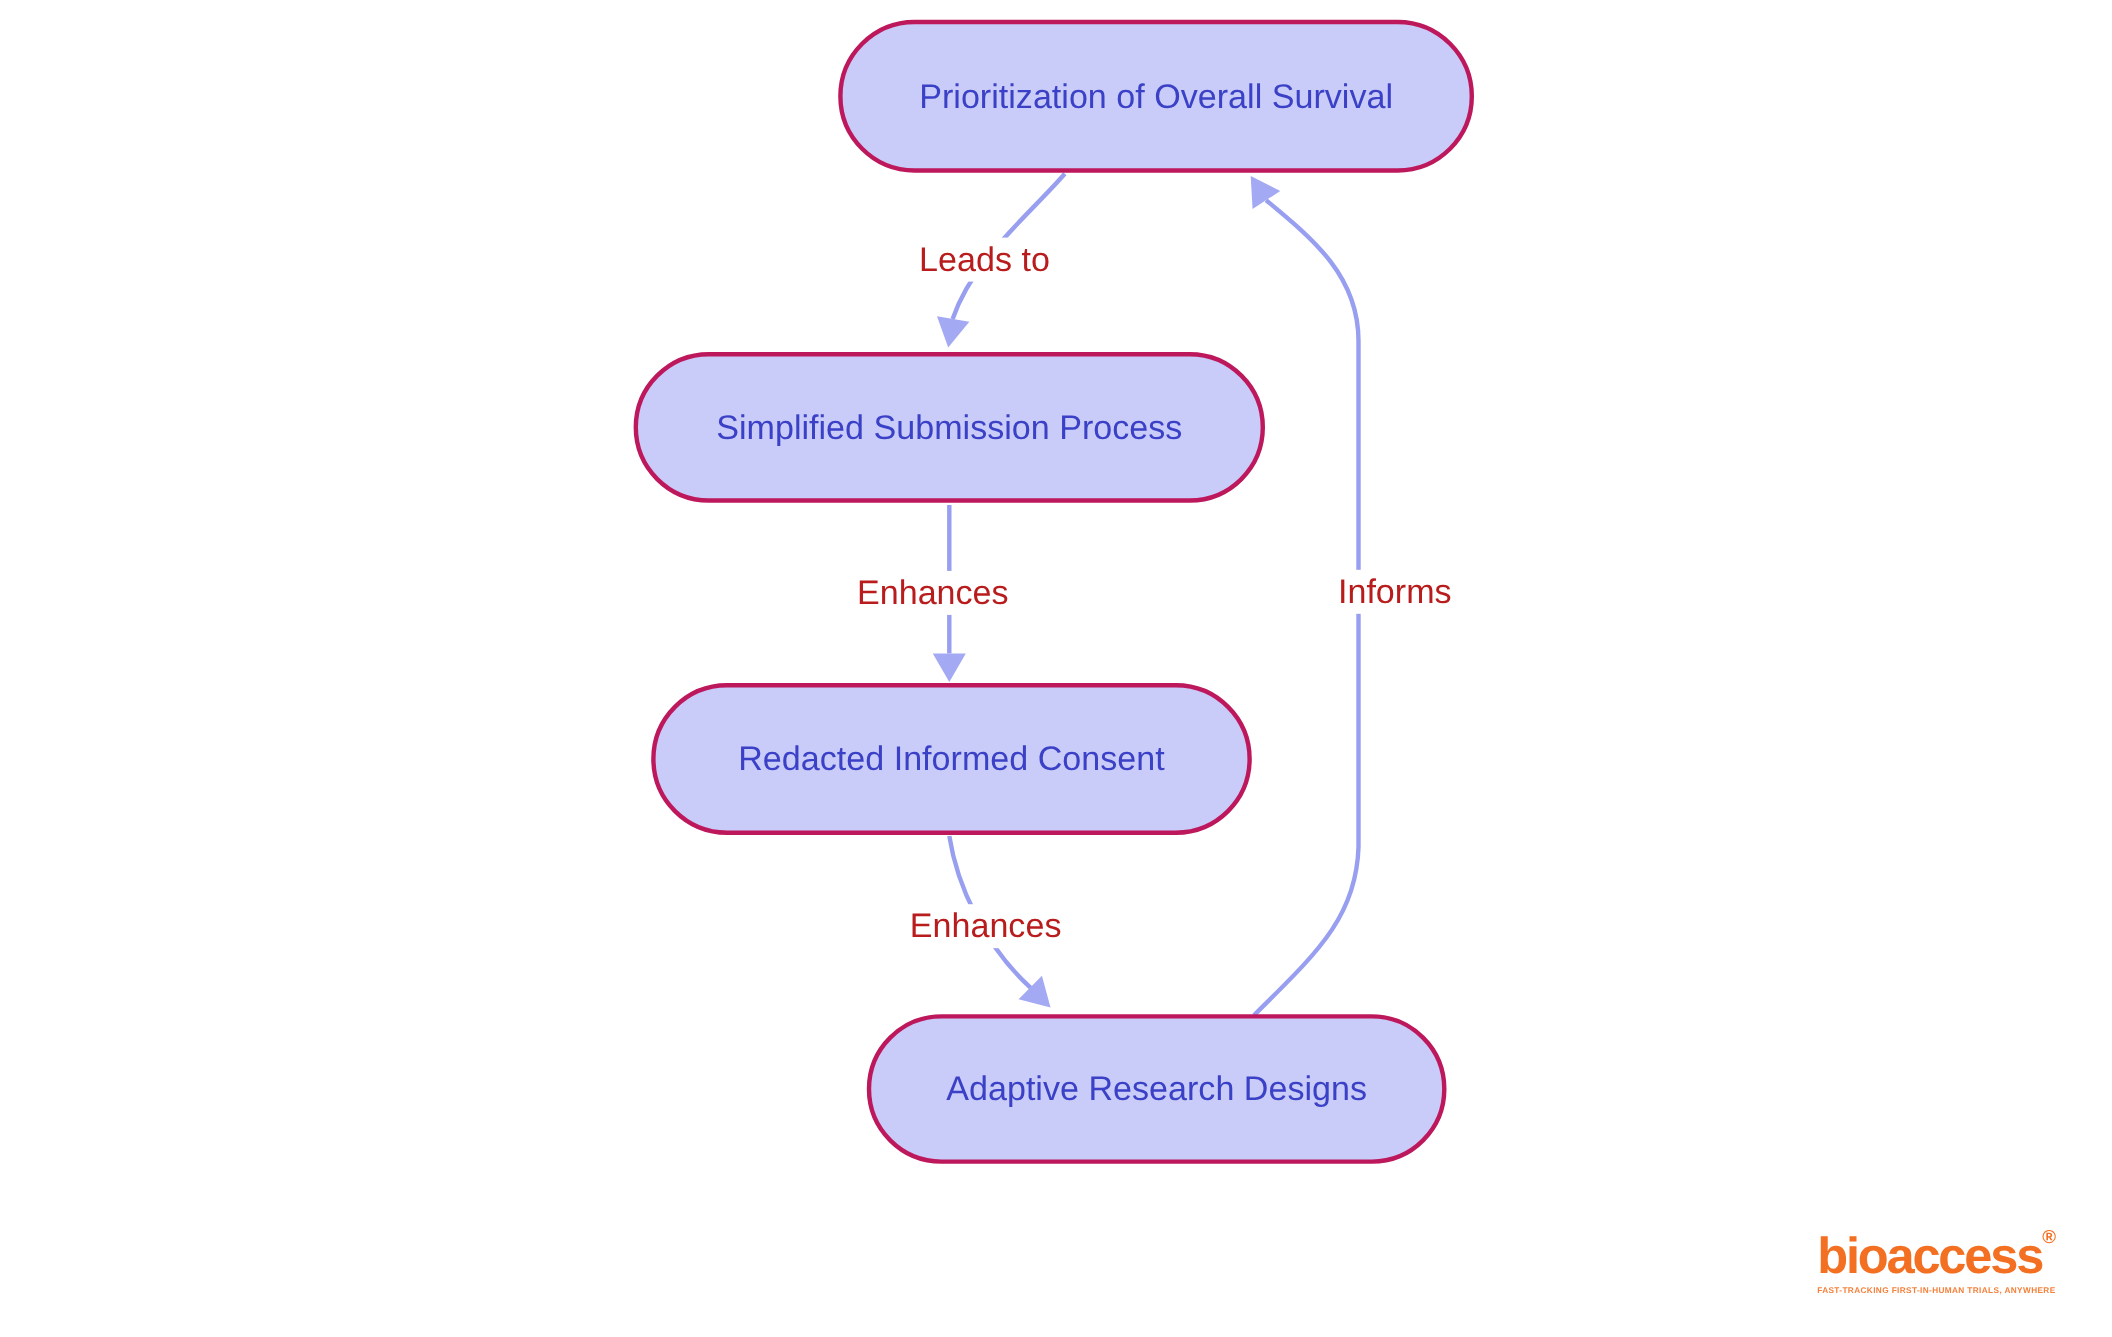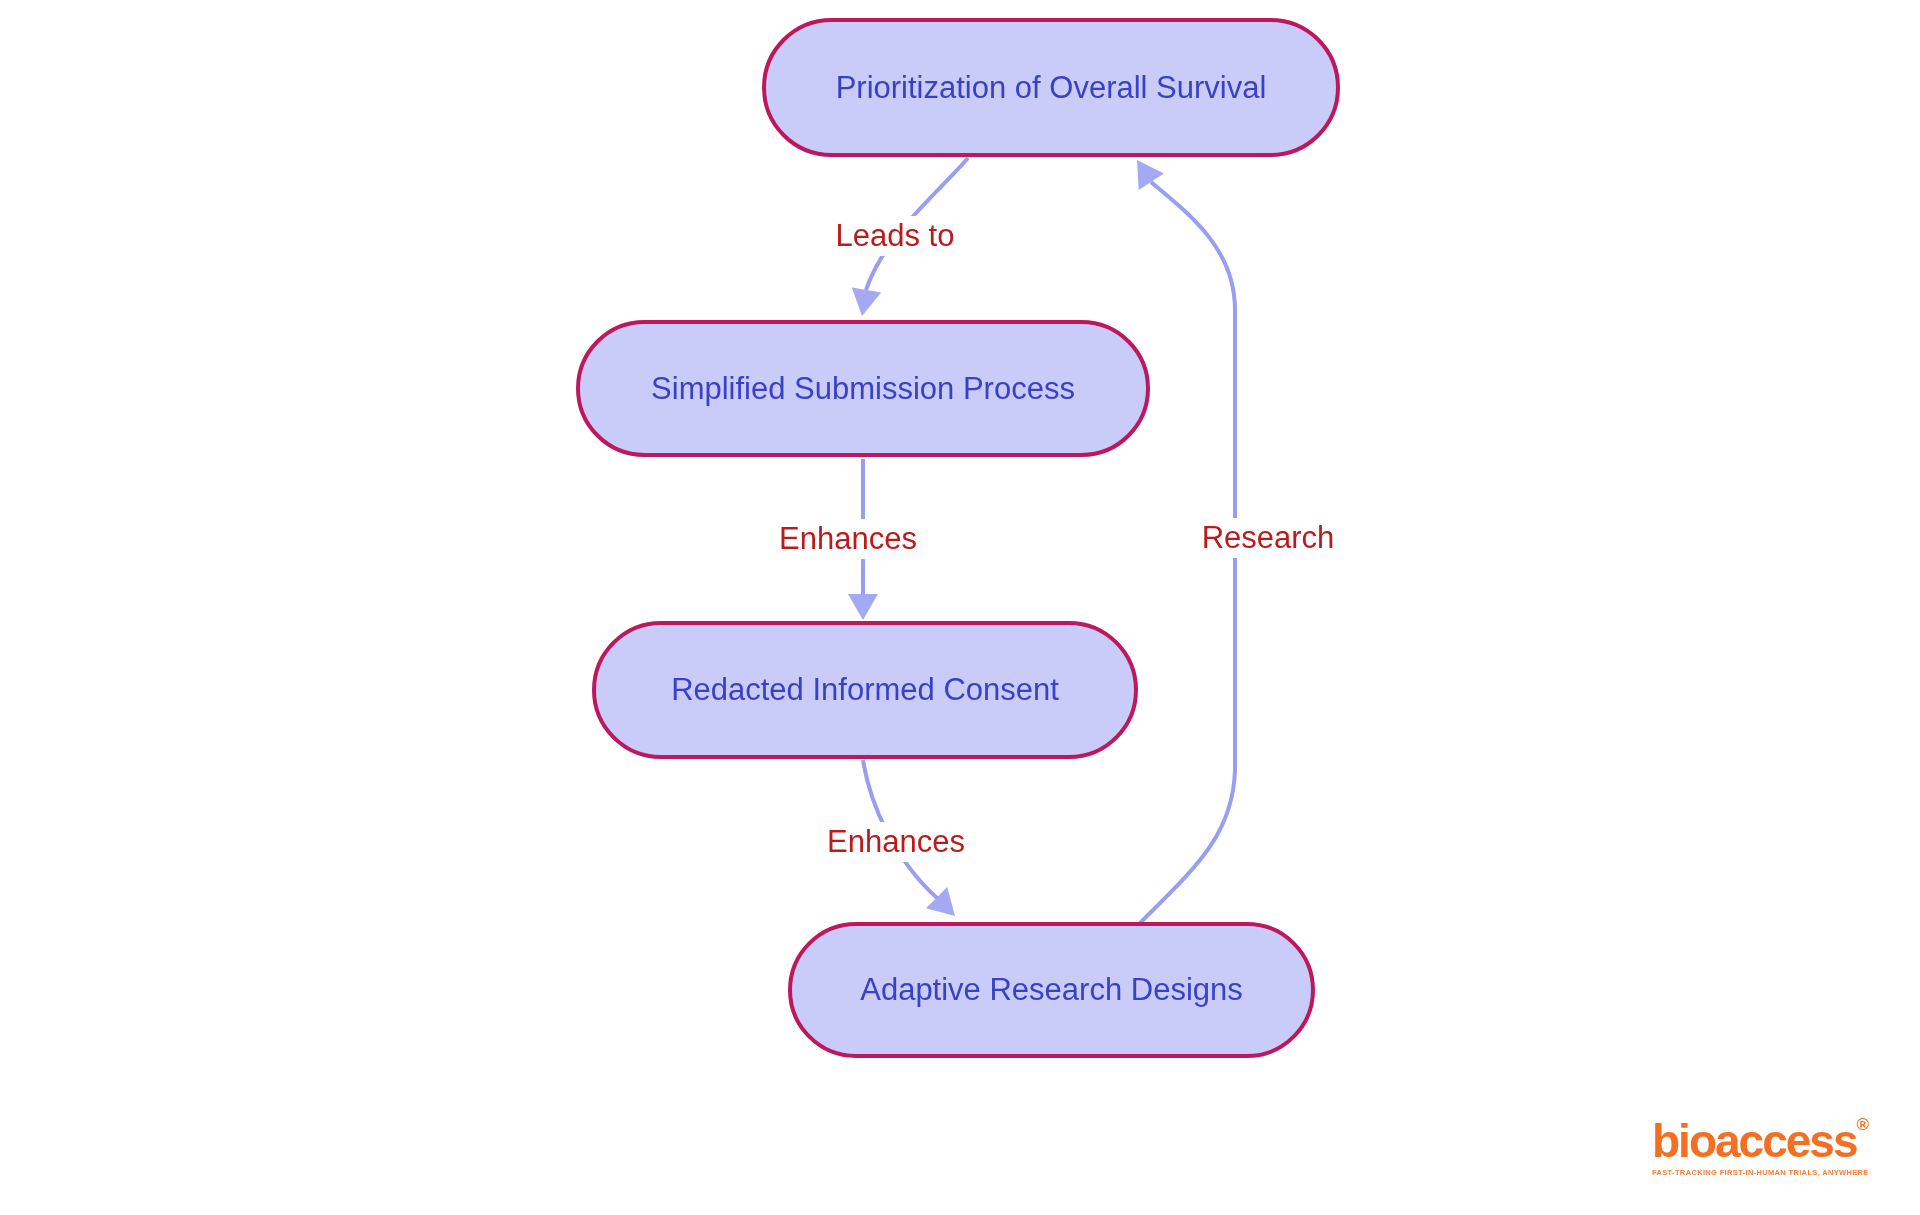--- a/index.html
+++ b/index.html
@@ -125,21 +125,21 @@
   <div class="flow-node node-4">
     <span>Adaptive Research Designs</span>
   </div>
 
   <div class="edge-label label-leads-to">Leads to</div>
 
   <div class="edge-label label-enhances">Enhances</div>
 
   <div class="edge-label label-supports">Enhances</div>
 
-  <div class="edge-label label-informs">Research</div>
+  <div class="edge-label label-informs">Informs</div>
 
   <div class="brand">
     <div class="brand-word">
       <span>bioaccess</span><span class="brand-reg">®</span>
     </div>
     <div class="brand-tagline">FAST-TRACKING FIRST-IN-HUMAN TRIALS, ANYWHERE</div>
   </div>
 
 </div>
 

